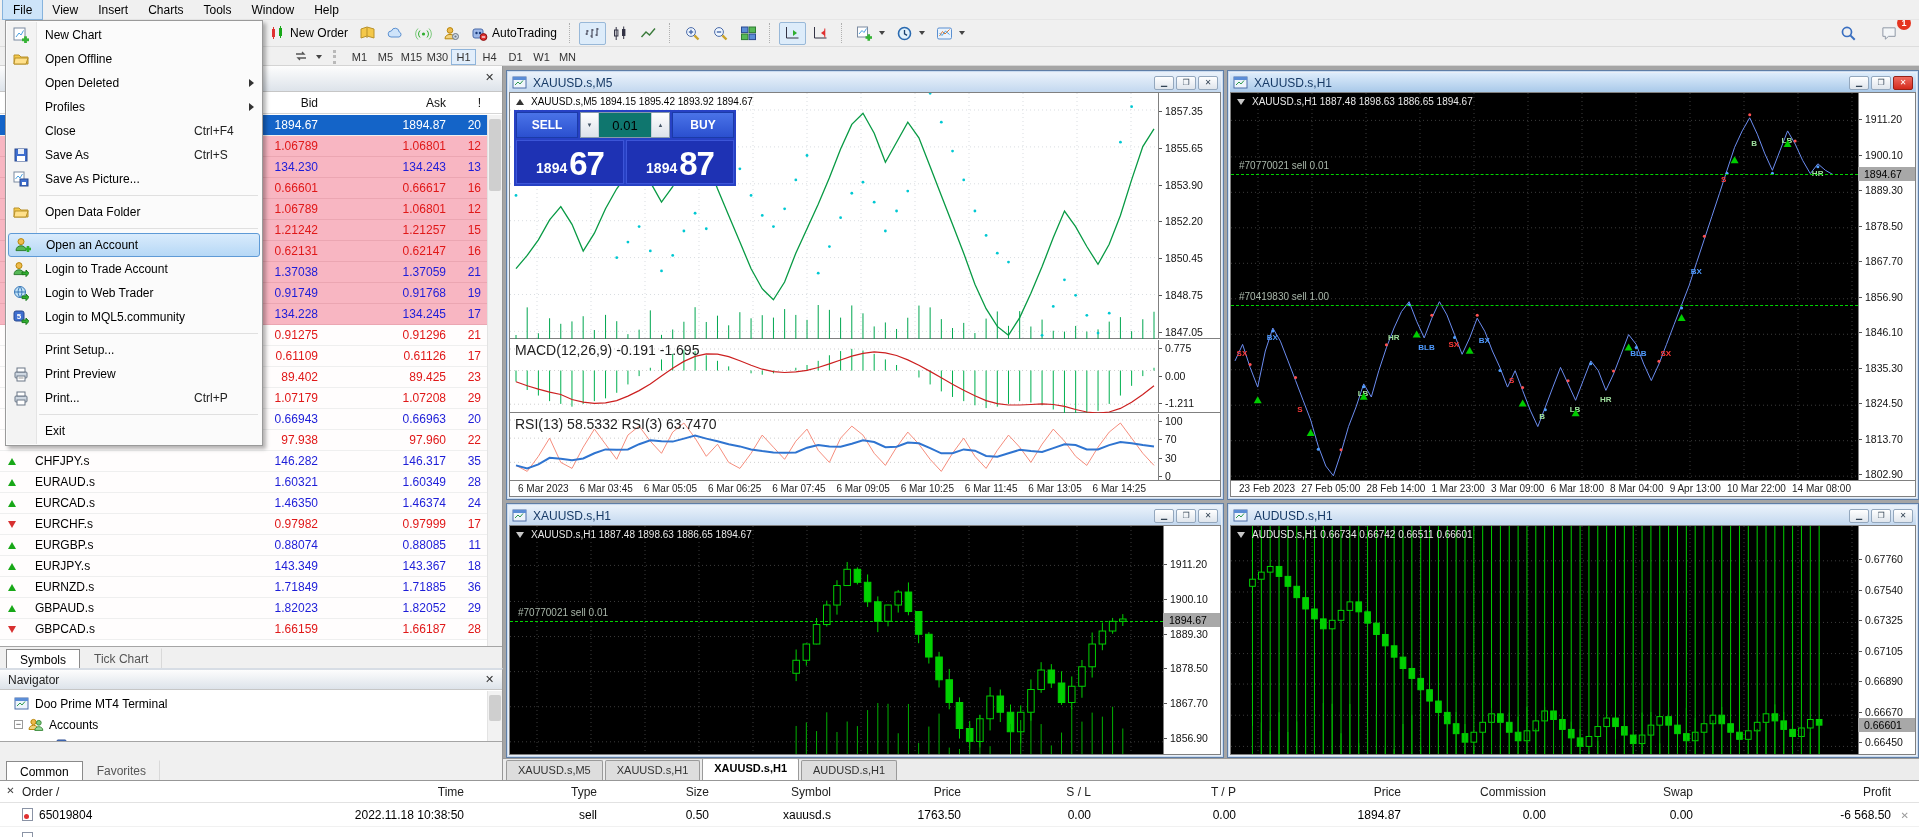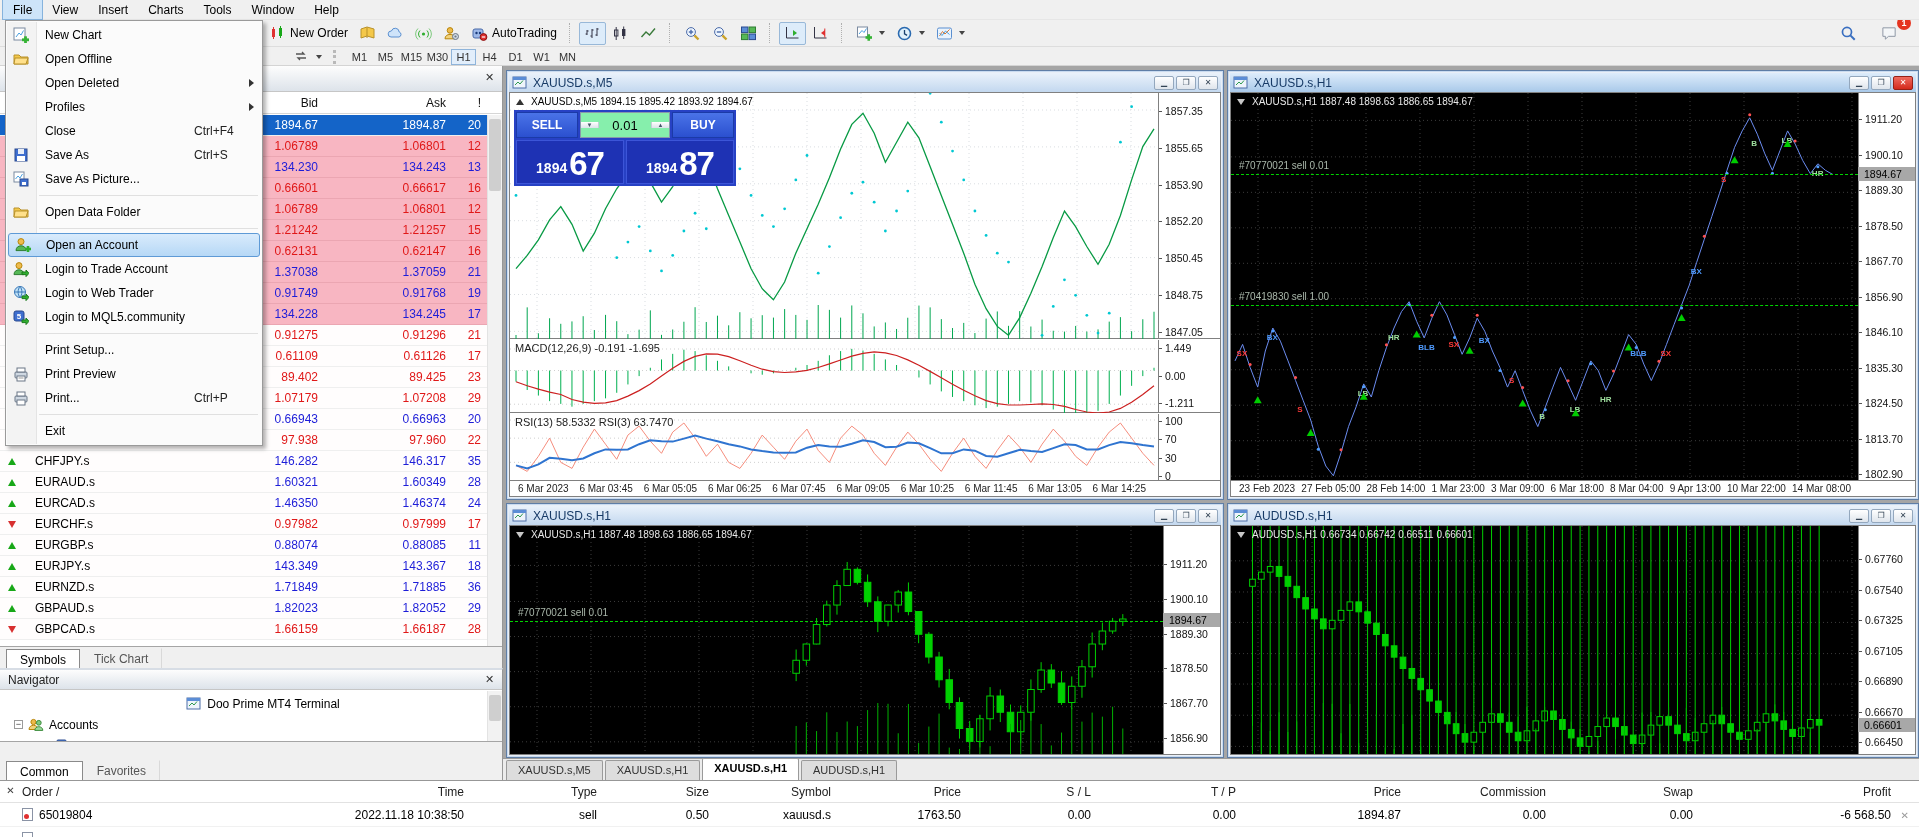--- a/index.html
+++ b/index.html
@@ -49,21 +49,21 @@
   .tabbar{position:absolute;bottom:0;left:0;right:0;height:22px;background:#f0f0f0;border-top:1px solid #a5a5a5;display:flex;align-items:flex-end;padding-left:6px;}
   .tab{height:20px;padding:3px 13px;color:#555;border:1px solid transparent;border-bottom:none;font-size:12px;border-right:1px solid #d9d9d9;}
   .tab[data-active="true"]{background:#fff;border-color:#8a8a8a;margin-bottom:-1px;color:#000;}
 
   
   .navp{position:absolute;left:0;top:668px;width:503px;height:112px;background:#fff;border-right:1px solid #979797;border-top:2px solid #d7dde5;}
   .navp .ptitle{height:20px;padding:0 8px;font-size:12px;}
   .navp .panel-x{top:3px;}
   .tree{padding-top:3px;}
   .trow{height:21px;display:flex;align-items:center;gap:5px;}
-  .trow[data-lvl="0"]{padding-left:10px;justify-content:center;}
+  .trow[data-lvl="0"]{}
   .trow[data-lvl="1"]{padding-left:14px;}
   .trow[data-lvl="2"]{padding-left:40px;}
   .exp{width:9px;height:9px;border:1px solid #9a9a9a;background:#fff;font-size:9px;line-height:7px;text-align:center;color:#333;visibility:hidden;flex:0 0 9px;}
   .exp[data-exp]{visibility:visible;}
   .exp[data-exp]::before{content:attr(data-exp);}
   .trow svg{width:16px;height:16px;}
   .navp .tabbar{height:39px;}
   .navp .vscroll{top:21px;bottom:22px;}
   .navp .vthumb{height:26px;}
 
@@ -107,39 +107,39 @@
   .olabel{position:absolute;left:8px;font-size:10px;color:#a9b7aa;z-index:3;white-space:nowrap;}
 
   
   .c1 .pane{position:absolute;left:0;right:62px;}
   .c1 .p-main{top:0;height:246px;border-bottom:1px solid #808080;}
   .c1 .p-macd{top:247px;height:73px;border-bottom:1px solid #808080;}
   .c1 .p-rsi{top:321px;height:70px;}
   .c1 .s1{top:0;height:246px;border-bottom:1px solid #808080;padding:13px 0 0;}
   .c1 .s2{top:247px;height:73px;border-bottom:1px solid #808080;padding:3px 0;}
   .c1 .s3{top:321px;height:70px;padding:2px 0;}
-  .ind-label{position:absolute;left:5px;top:2px;font-size:11px;color:#222;z-index:5;}
+  .ind-label{position:absolute;left:5px;top:2px;font-size:14px;color:#222;z-index:5;}
 
   .c2 .scale,.c3 .scale,.c4 .scale{width:57px;}
   .c2 .scale{top:0;height:391px;padding:21px 0 4px;}
   .c3 .scale{top:0;bottom:0;padding:33px 0 10px;}
   .c4 .scale{top:0;bottom:0;padding:28px 0 6px;margin-left:20px;}
   .c2 .ol1{top:81px;right:57px;}  .c2 .oll1{top:67px;}
   .c2 .ol2{top:212px;right:57px;} .c2 .oll2{top:198px;}
   .c2 .pbox{top:74px;}
   .c3 .ol1{top:95px;right:57px;}  .c3 .oll1{top:81px;}
   .c3 .pbox{top:87px;}
   .c4 .pbox{top:192px;}
 
   
   .trade{position:absolute;left:4px;top:17px;width:222px;background:#2741c4;padding:2px;z-index:6;}
   .tr1{display:flex;height:26px;gap:2px;}
   .tr2{display:flex;height:44px;gap:2px;margin-top:2px;}
   .bsb{flex:0 0 62px;background:linear-gradient(#4a73e8,#2b50cf);color:#fff;font-weight:bold;font-size:12px;display:flex;align-items:center;justify-content:center;border:1px solid #1b3aa8;}
-  .spin{flex:1;display:flex;background:#86efac;border:1px solid #8899aa;align-items:center;}
+  .spin{flex:1;display:flex;background:#0f766e;border:1px solid #8899aa;}
   .spin .st{width:18px;background:linear-gradient(#fefefe,#dce2ea);display:flex;align-items:center;justify-content:center;font-size:6px;color:#456;}
   .spin .st:first-child{border-right:1px solid #c4cdd8;}
   .spin .st:last-child{border-left:1px solid #c4cdd8;}
   .spin .sval{flex:1;display:flex;align-items:center;justify-content:center;color:#000;font-size:13px;}
   .tile{flex:1;background:#1e32b4;color:#fff;display:flex;align-items:flex-end;justify-content:center;gap:2px;padding-bottom:3px;border:1px solid #3c55d8;}
   .tile .sm{font-size:14px;font-weight:bold;line-height:24px;}
   .tile .bg{font-size:33px;font-weight:bold;line-height:32px;letter-spacing:-1px;}
 
   
   .ctabs{position:absolute;left:0;right:0;bottom:0;height:22px;background:#ececec;border-top:1px solid #9a9a9a;display:flex;align-items:flex-end;padding-left:3px;}
@@ -1031,21 +1031,21 @@
         <div class="scale s1">
             <span>1857.35</span>
             <span>1855.65</span>
             <span>1853.90</span>
             <span>1852.20</span>
             <span>1850.45</span>
             <span>1848.75</span>
             <span>1847.05</span>
           </div>
         <div class="scale s2">
-            <span>1.449</span>
+            <span>0.775</span>
             <span>0.00</span>
             <span>-1.211</span>
           </div>
         <div class="scale s3">
             <span>100</span>
             <span>70</span>
             <span>30</span>
             <span>0</span>
           </div>
         <div class="xaxis">

